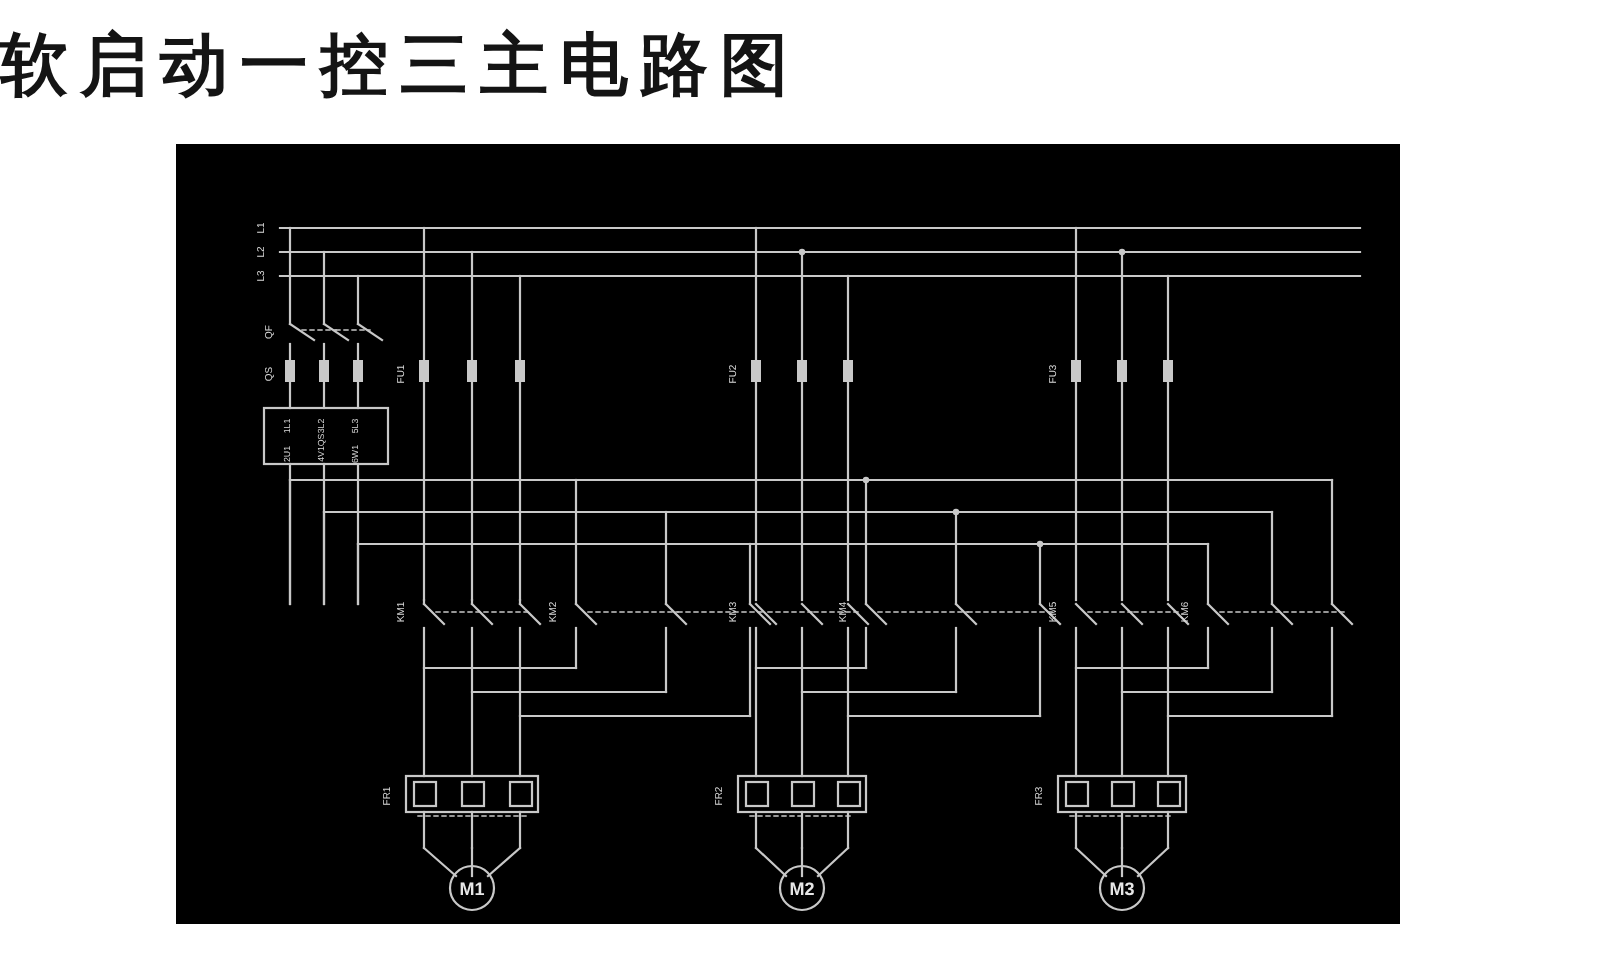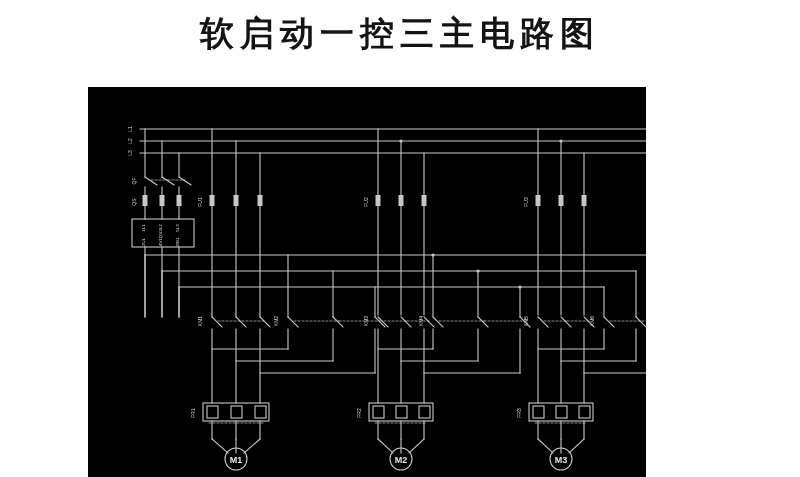--- a/index.html
+++ b/index.html
@@ -12,38 +12,36 @@
     height: 477px;
     overflow: hidden;
     font-family: "Liberation Sans", sans-serif;
     position: relative;
   }
   #page-title {
     position: absolute;
     left: 0;
     top: 8px;
     width: 800px;
-    text-align: center;
     font-family: "DejaVu Sans", sans-serif;
     font-weight: bold;
     font-size: 34px;
     letter-spacing: 6px;
     color: #141414;
     line-height: 50px;
     white-space: nowrap;
   }
   #canvas-wrap {
     position: absolute;
     left: 88px;
     top: 72px;
-    width: 558px;
+    width: 612px;
     height: 390px;
     background: #000000;
     overflow: hidden;
-    margin-top: 15px;
   }
   #schematic {
     display: block;
     width: 612px;
     height: 390px;
   }
   .lbl {
     font-family: "Liberation Sans", sans-serif;
     font-size: 5px;
     fill: #d8d8d8;

